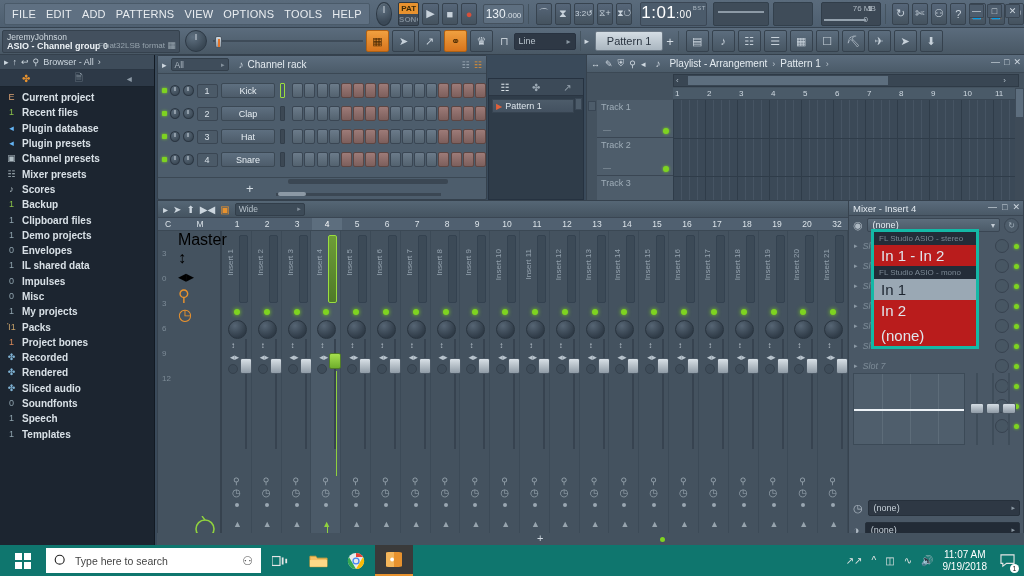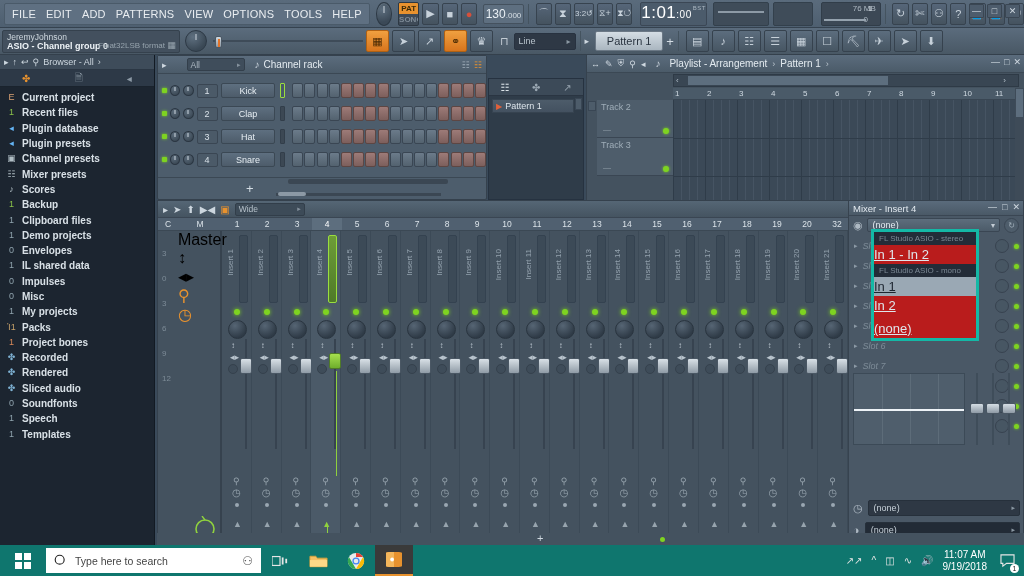--- a/index.html
+++ b/index.html
@@ -171,21 +171,21 @@
 
   
   .crack{
     position:absolute;left:157px;top:55px;width:330px;height:145px;
     background:#4d5d6c;border:1px solid #35414d;border-radius:2px;
   }
   .cr-title{height:18px;display:flex;align-items:center;gap:4px;padding:0 4px;
     background:linear-gradient(#5b6c7d,#4b5b69);border-bottom:1px solid #3b4854;}
   .cr-title .t{font-size:10px;color:#e4ebf0;}
   .cr-allsel{width:58px;height:13px;background:#3f4d5b;border:1px solid #333f4b;color:#aeb9c3;
-    font-size:8.5px;display:flex;align-items:center;padding-left:3px;border-radius:2px;position:relative;margin-left:16px;}
+    font-size:8.5px;display:flex;align-items:center;padding-left:3px;border-radius:2px;position:relative;}
   .cr-allsel::after{content:'\25B8';position:absolute;right:3px;font-size:7px;color:#8491 9d;color:#84919d;}
   .cr-body{position:relative;height:108px;}
   .cr-row{height:23px;display:flex;align-items:center;padding-left:4px;gap:3px;position:relative;top:5px;}
   .led{width:5px;height:5px;border-radius:1px;background:#7ed321;box-shadow:0 0 3px #7ed321;}
   .pknob{width:11px;height:11px;border-radius:50%;background:radial-gradient(circle at 35% 30%,#5b6b7a,#33404c);
     border:1px solid #2b3642;position:relative;}
   .pknob::after{content:'';position:absolute;left:50%;top:1px;width:1px;height:4px;background:#cbd5dd;transform:translateX(-50%);}
   .cnum{width:22px;height:14px;background:#4a footer;background:#48566380;background:#4b5a68;border:1px solid #3a4653;
     color:#d8e1e8;font-size:9px;display:flex;align-items:center;justify-content:center;border-radius:2px;position:relative;}
   .cname{width:58px;height:15px;background:linear-gradient(#5e6f80,#4d5c6a);border:1px solid #3b4854;
@@ -314,21 +314,21 @@
     color:#9fadb8;font-size:8px;display:flex;align-items:center;justify-content:center;}
   .slots{position:absolute;left:0;top:35px;width:175px;}
   .slot{height:20px;display:flex;align-items:center;gap:5px;padding:0 5px;position:relative;}
   .slot .ar{color:#8b99a5;font-size:7px;}
   .slot .nm{font-size:9px;color:#7d8b97;font-style:italic;flex:1;}
   .slot .kb{width:14px;height:14px;border-radius:50%;background:#475663;border:1px solid #384350;}
   .slot .ld{width:5px;height:5px;border-radius:50%;background:#7ed321;box-shadow:0 0 3px #7ed321;}
   
   .dd{position:absolute;left:22px;top:28px;width:108px;background:#b91c1c;border:3px solid #14b8a6;z-index:40;}
   .dd .hdr{font-size:8px;color:#7b8894;padding:2px 5px;background:#232c38;font-style:normal;}
-  .dd .opt{font-size:13px;color:#dfe6ec;padding:2px 0;cursor:pointer;text-decoration:underline;}
+  .dd .opt{font-size:15px;color:#dfe6ec;padding:2px 7px;cursor:pointer;}
   .dd .opt.sel{background:#9aa8b4;color:#1d2530;}
   .dd .sepln{height:4px;}
 
   .eqbox{position:absolute;left:4px;top:172px;width:166px;height:78px;}
   .eqgraph{position:absolute;left:0;top:0;width:112px;height:72px;background:#4f5e6c;border:1px solid #3c4a57;}
   .eqgraph .mid{position:absolute;left:0;right:0;top:50%;height:1.5px;background:#eef3f7;}
   .eqgraph .v{position:absolute;top:0;bottom:0;width:1px;background:#5d6c79;}
   .eqfaders{position:absolute;left:118px;top:0;width:48px;height:72px;}
   .eqfaders .rail{position:absolute;top:0;bottom:0;width:2px;background:#3f4d5a;}
   .eqfaders .hd{position:absolute;top:30px;width:14px;height:11px;border-radius:2px;
@@ -764,20 +764,25 @@
         <b style="left: 130px;">5</b>
         <b style="left: 162px;">6</b>
         <b style="left: 194px;">7</b>
         <b style="left: 226px;">8</b>
         <b style="left: 258px;">9</b>
         <b style="left: 290px;">10</b>
         <b style="left: 322px;">11</b>
       </div>
     <div class="pl-lsb"></div>
     <div class="pl-tracks" id="pl-tracks">
+        <div class="pl-tr">
+          <span class="nm">Track 1</span>
+          <span class="dash"></span>
+          <span class="dot"></span>
+        </div>
         <div class="pl-tr">
           <span class="nm">Track 2</span>
           <span class="dash"></span>
           <span class="dot"></span>
         </div>
         <div class="pl-tr">
           <span class="nm">Track 3</span>
           <span class="dash"></span>
           <span class="dot"></span>
         </div>

